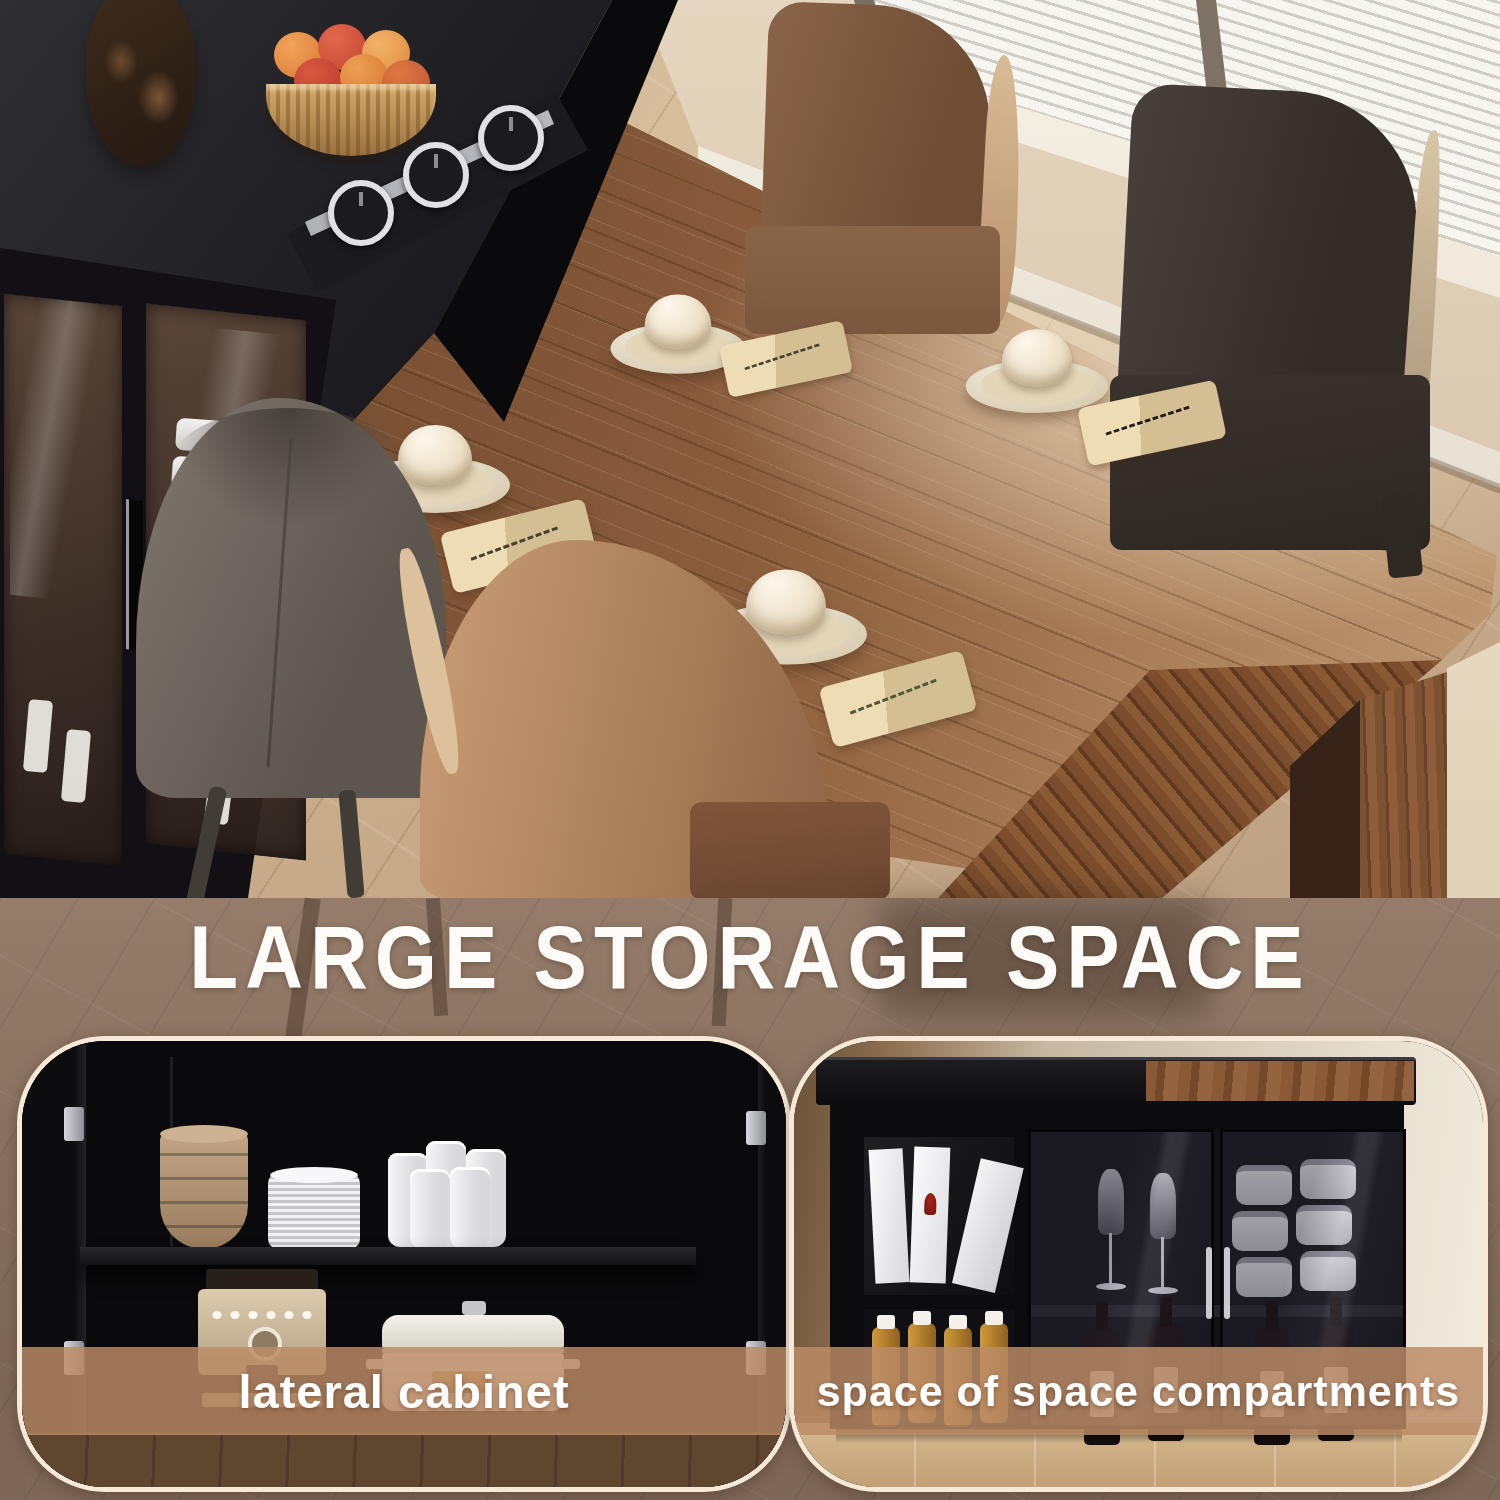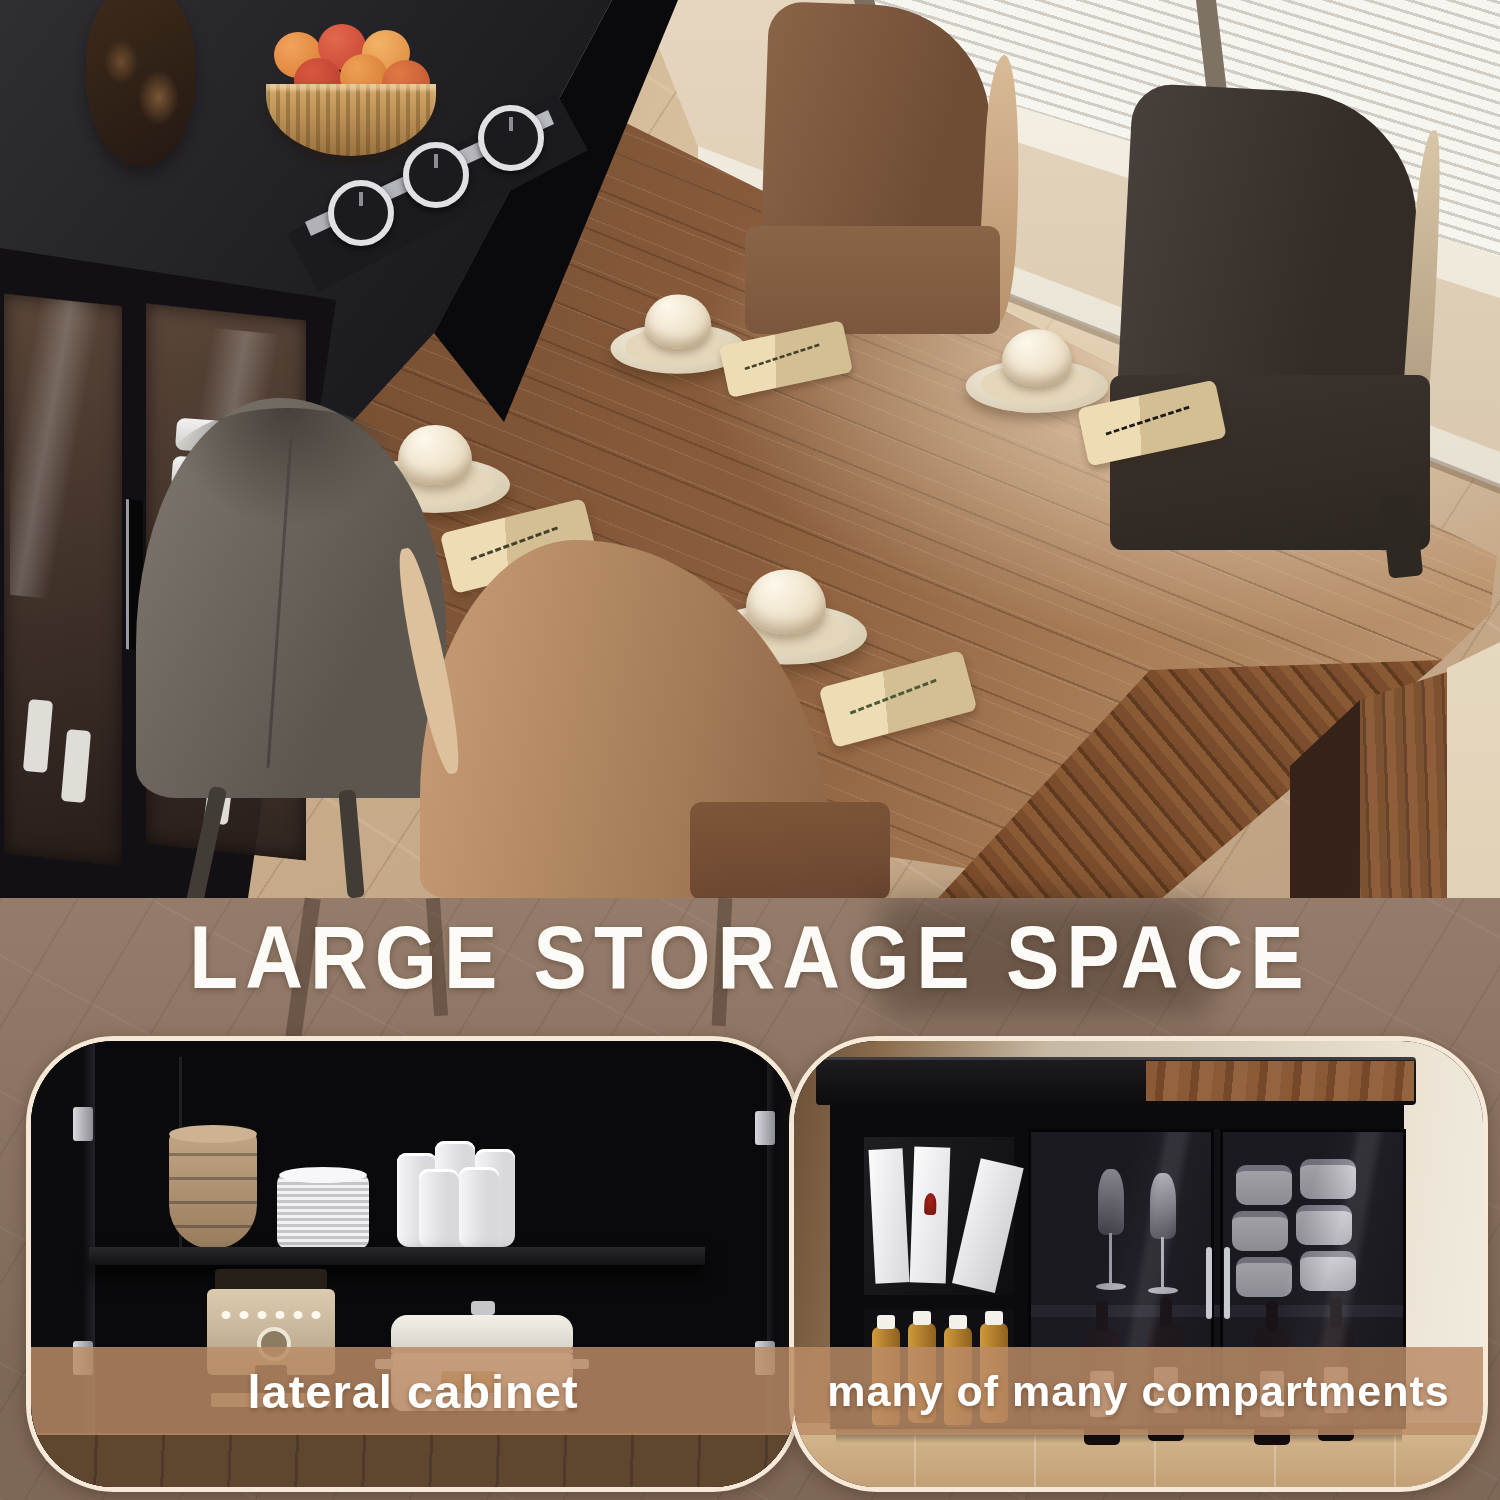--- a/index.html
+++ b/index.html
@@ -104,21 +104,21 @@
         repeating-linear-gradient(121deg, rgba(0,0,0,.07) 0 2px, rgba(0,0,0,0) 2px 66px),
         repeating-linear-gradient(28deg, rgba(255,255,255,.05) 0 2px, rgba(0,0,0,0) 2px 120px);}
   .bandshadow{position:absolute;background:rgba(40,26,18,.35);}
   .headline{position:absolute;left:0;right:0;top:12px;margin:0;text-align:center;
       font-size:80px;line-height:96px;font-weight:800;letter-spacing:7px;
       color:var(--heading-text,#fff);transform:scaleY(1.12);
       text-shadow:0 2px 6px rgba(60,40,25,.4);}
   .card{position:absolute;top:138px;height:456px;border:5px solid var(--card-border,#f6e9d8);
       border-radius:88px;overflow:hidden;background:#0b0b0d;box-sizing:border-box;
       box-shadow:0 4px 16px rgba(50,30,15,.35);}
-  .card-left{left:26px;width:774px;}
+  .card-left{left:17px;width:774px;}
   .card-right{left:789px;width:699px;}
   .caption{position:absolute;left:0;right:0;bottom:52px;height:88px;display:flex;align-items:center;
       justify-content:center;background:var(--caption-bar,rgba(187,140,103,.84));color:#fff;
       font-weight:600;text-shadow:0 2px 5px rgba(80,45,20,.45);z-index:9;}
   .card-left .caption{font-size:47px;letter-spacing:1px;}
   .card-right .caption{font-size:43px;letter-spacing:1px;}
 
   
   .shelfboard{position:absolute;background:linear-gradient(180deg,#28282d,#121215);
       box-shadow:0 12px 18px rgba(0,0,0,.75);}
@@ -377,17 +377,17 @@
             <div class="wlabel" style="left:296px;top:238px;"></div>
             <div class="glassdoor" style="left:0;top:0;width:186px;height:300px;"></div>
             <div class="glassdoor" style="left:192px;top:0;width:186px;height:300px;"></div>
             <div class="abs" style="left:178px;top:118px;width:6px;height:72px;background:#c9c9d0;border-radius:3px;"></div>
             <div class="abs" style="left:196px;top:118px;width:6px;height:72px;background:#c9c9d0;border-radius:3px;"></div>
           </div>
           <div class="abs" style="left:20px;top:368px;width:566px;height:18px;background:linear-gradient(180deg,rgba(0,0,0,.65),rgba(0,0,0,0));"></div>
         </div>
       </div>
       <div class="caption">
-        <span>many of many compartments</span>
+        <span>space of space compartments</span>
       </div>
     </article>
   </section>
 </div>
 
 </body></html>

